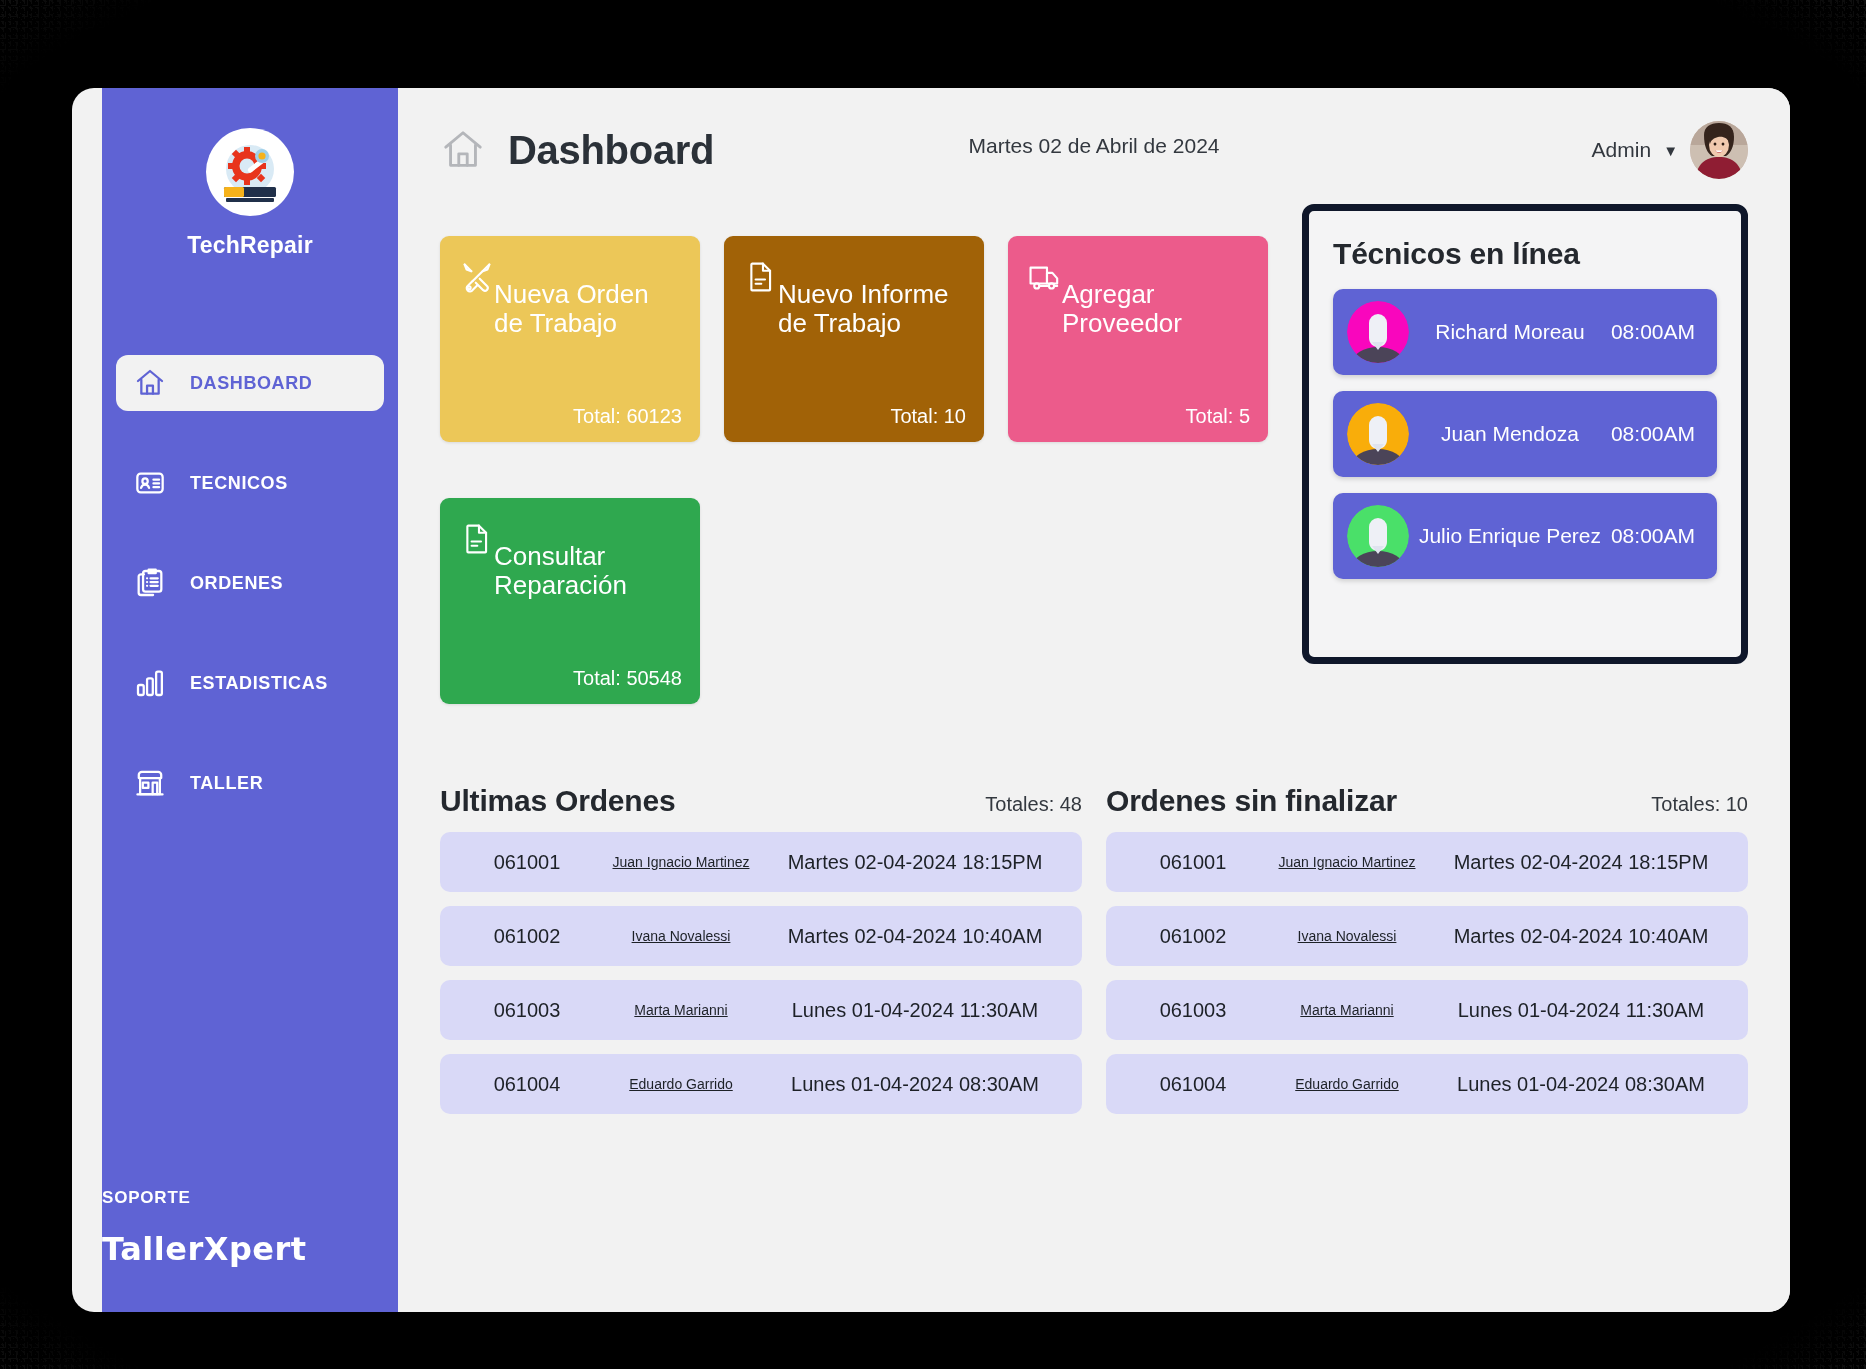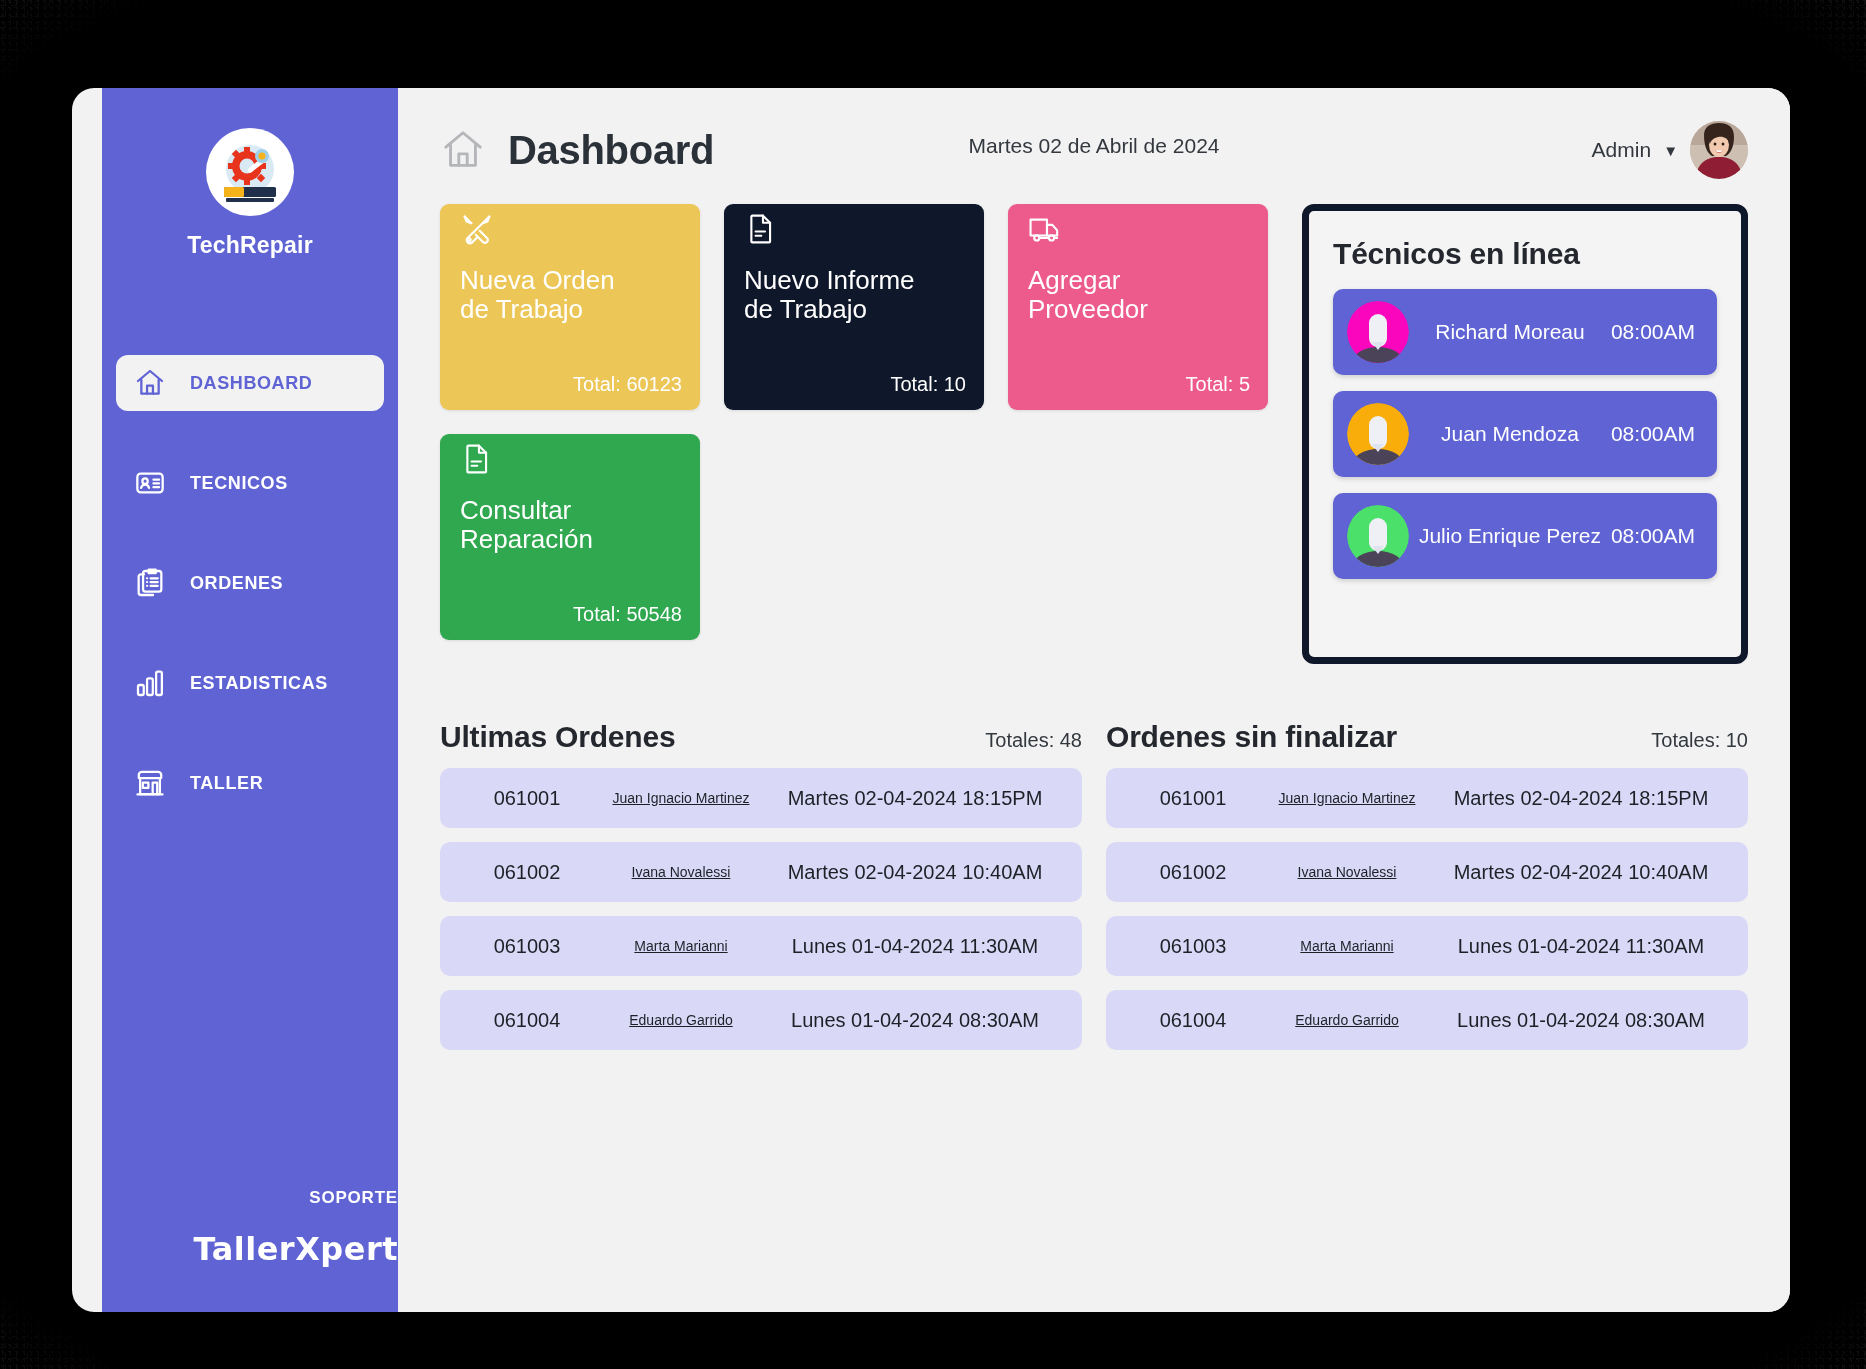--- a/index.html
+++ b/index.html
@@ -98,21 +98,21 @@
     font-size: 18px;
     font-weight: bold;
     letter-spacing: 0.6px;
   }
   .nav-item.active .nav-label { color: #5f63d4; }
 
   .support-block {
     position: absolute;
     bottom: 44px;
     left: 0; right: 0;
-    text-align: right;
+    text-align: left;
   }
   .support-label {
     color: #ffffff;
     font-size: 17px;
     font-weight: bold;
     letter-spacing: 0.8px;
   }
   .support-brand {
     color: #ffffff;
     font-size: 32px;
@@ -172,26 +172,27 @@
     display: flex;
     gap: 34px;
   }
   .cards-col { width: 828px; flex: 0 0 828px; }
   .cards-row { display: flex; gap: 24px; margin-bottom: 24px; }
 
   .action-card {
     width: 260px;
     height: 206px;
     border-radius: 9px;
-    padding: 8px 20px 14px 20px;
+    padding: 24px 20px 14px 20px;
     position: relative;
     display: flex;
-    flex-direction: column;
+    flex-direction: row;
     cursor: pointer;
     box-shadow: 0 1px 3px rgba(0,0,0,0.10);
+    margin-top: 32px;
   }
   .action-card .card-icon svg { width: 34px; height: 34px; display:block; }
   .action-card .card-title {
     color: #ffffff;
     font-size: 26px;
     line-height: 1.12;
     margin-top: 20px;
     font-weight: 400;
   }
   .action-card .card-total {
@@ -444,21 +445,21 @@
                 <path d="M13.9 13.2l5.3 5.3a2 2 0 0 1-2.8 2.8l-5.3-5.3"></path>
                 <path d="M8.9 14.8 5.7 18a2.3 2.3 0 1 0 3.2 3.2l3.2-3.2"></path>
                 <path d="M20.7 3.2l-1.3 3.5-3.4 1.2"></path>
                 <circle cx="6.4" cy="19.6" r="1.1"></circle>
               </svg>
             </span>
             <div class="card-title">Nueva Orden<br>de Trabajo</div>
             <div class="card-total">Total: 60123</div>
           </div>
 
-          <div class="action-card" style="background:#0f172a">
+          <div class="action-card" style="background:#a16207">
             <span class="card-icon">
               <svg viewBox="0 0 24 24" fill="none" stroke="#ffffff" stroke-width="1.5" stroke-linecap="round" stroke-linejoin="round">
                 <path d="M5.8 2.6h7.6l5 5v13.2a.6.6 0 0 1-.6.6H5.8a.6.6 0 0 1-.6-.6V3.2a.6.6 0 0 1 .6-.6z"></path>
                 <path d="M13.4 2.6v5h5"></path>
                 <path d="M8.2 13.8h6.6M8.2 16.8h4"></path>
               </svg>
             </span>
             <div class="card-title">Nuevo Informe<br>de Trabajo</div>
             <div class="card-total">Total: 10</div>
           </div>

